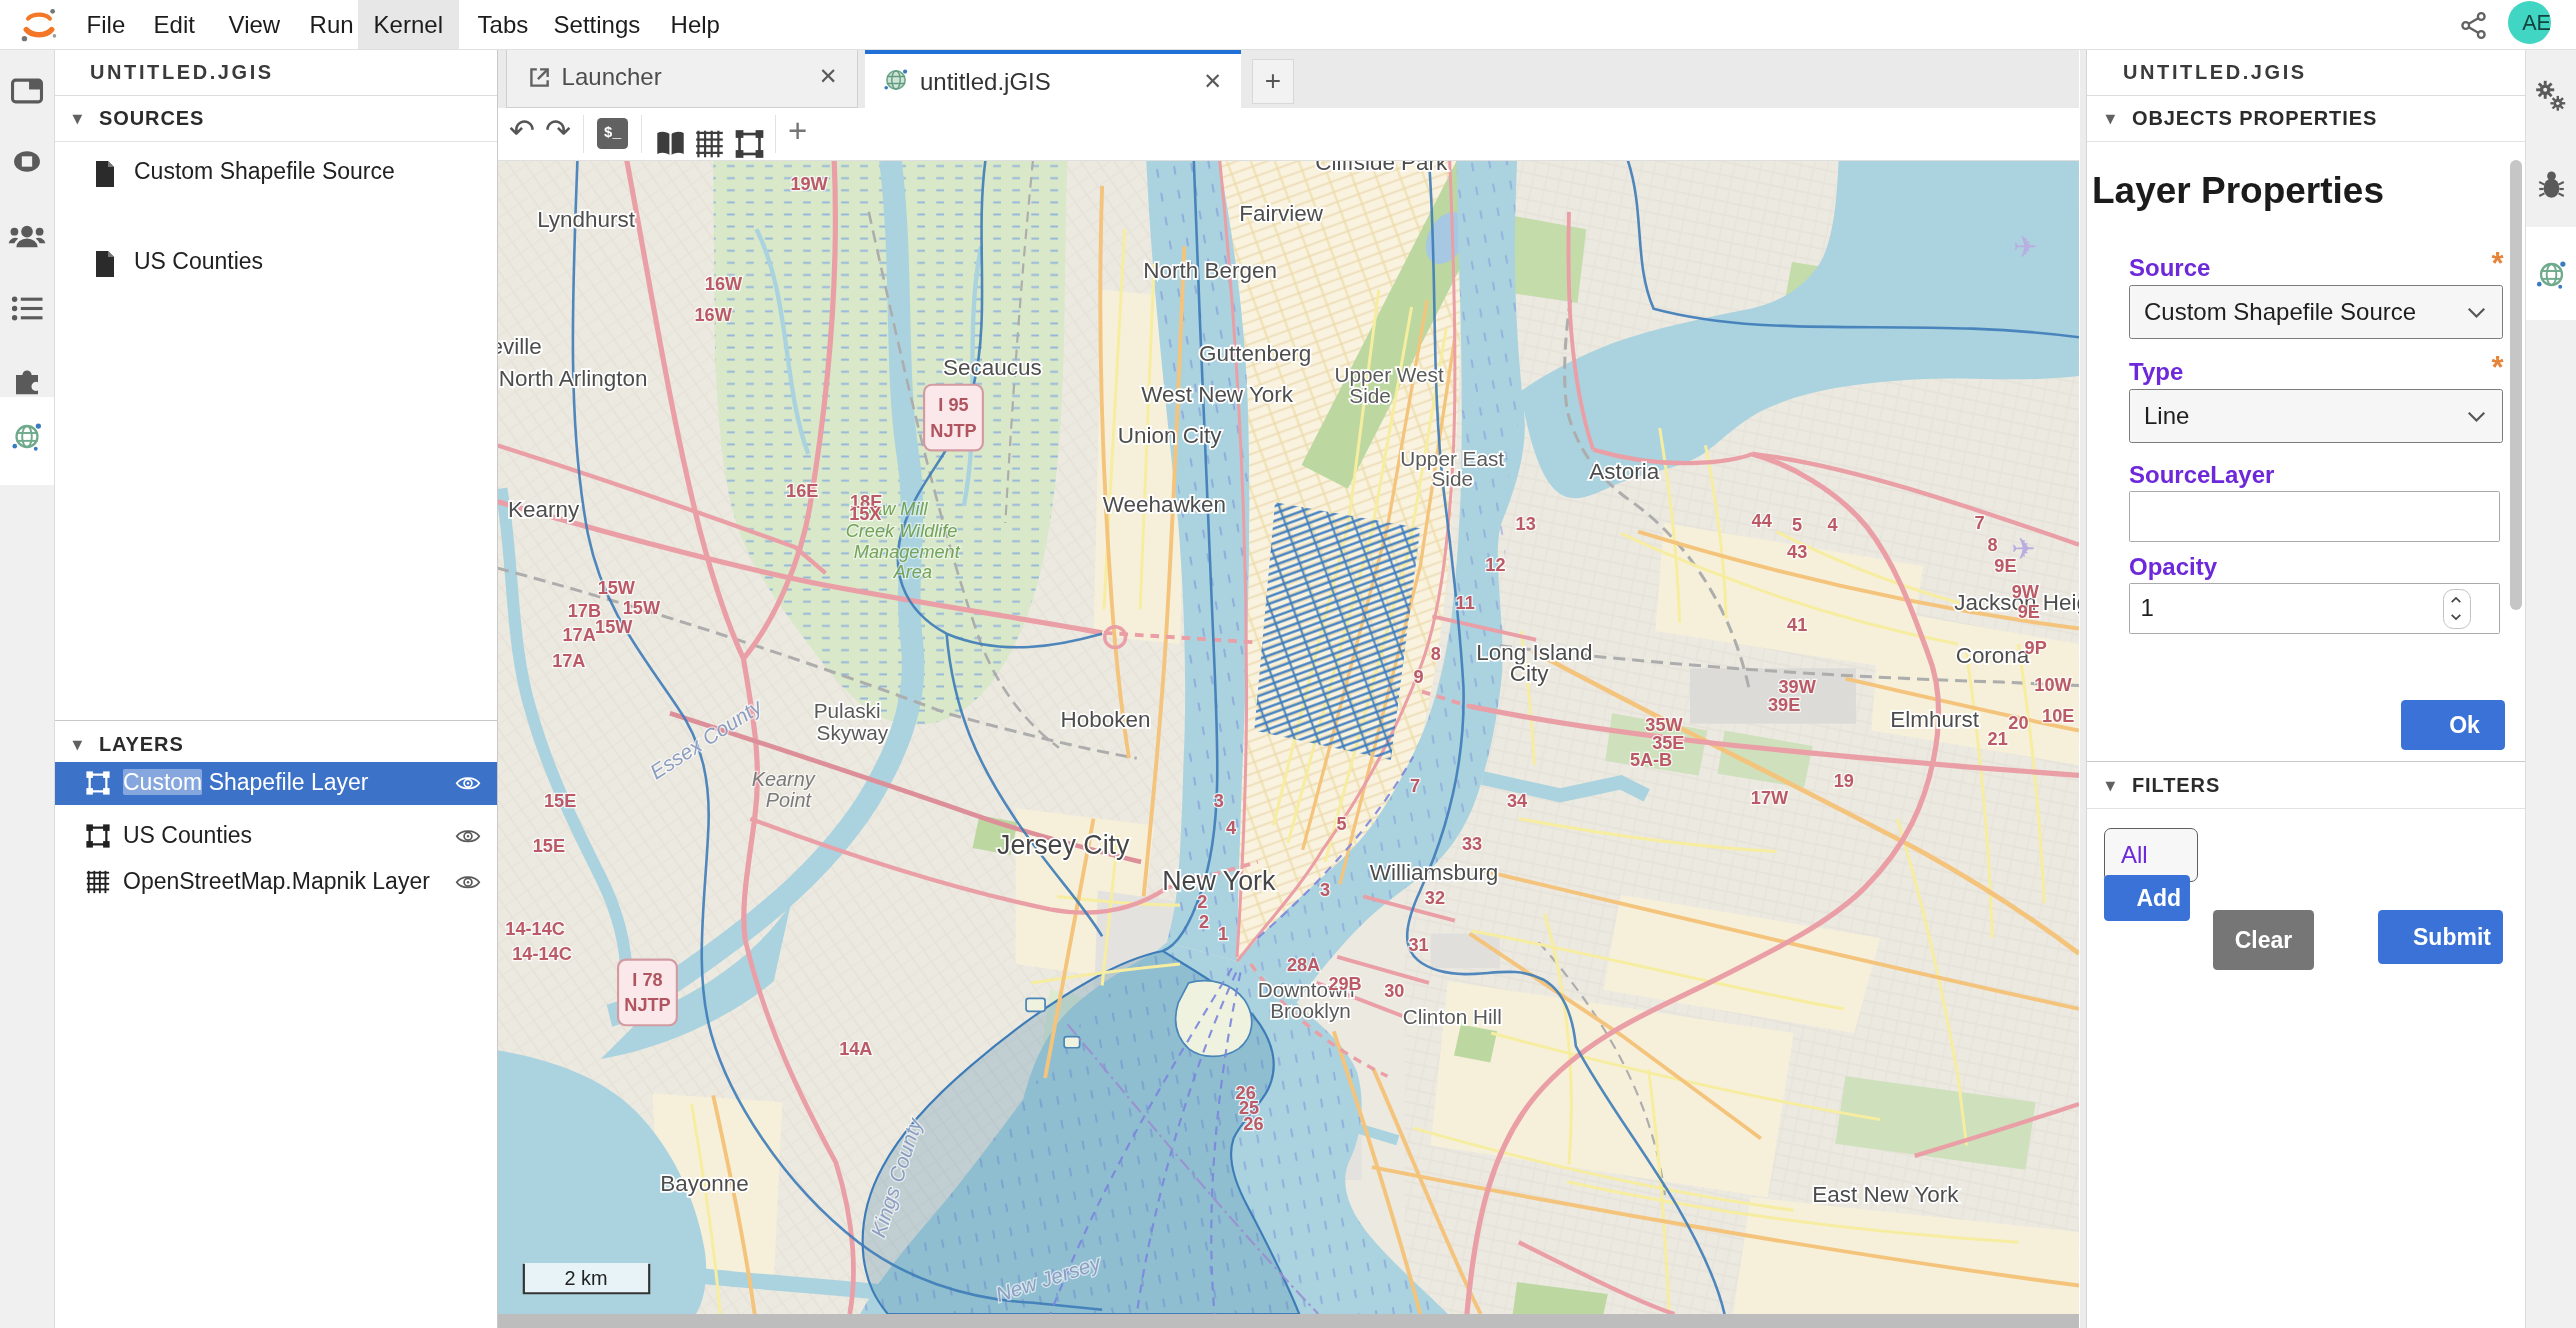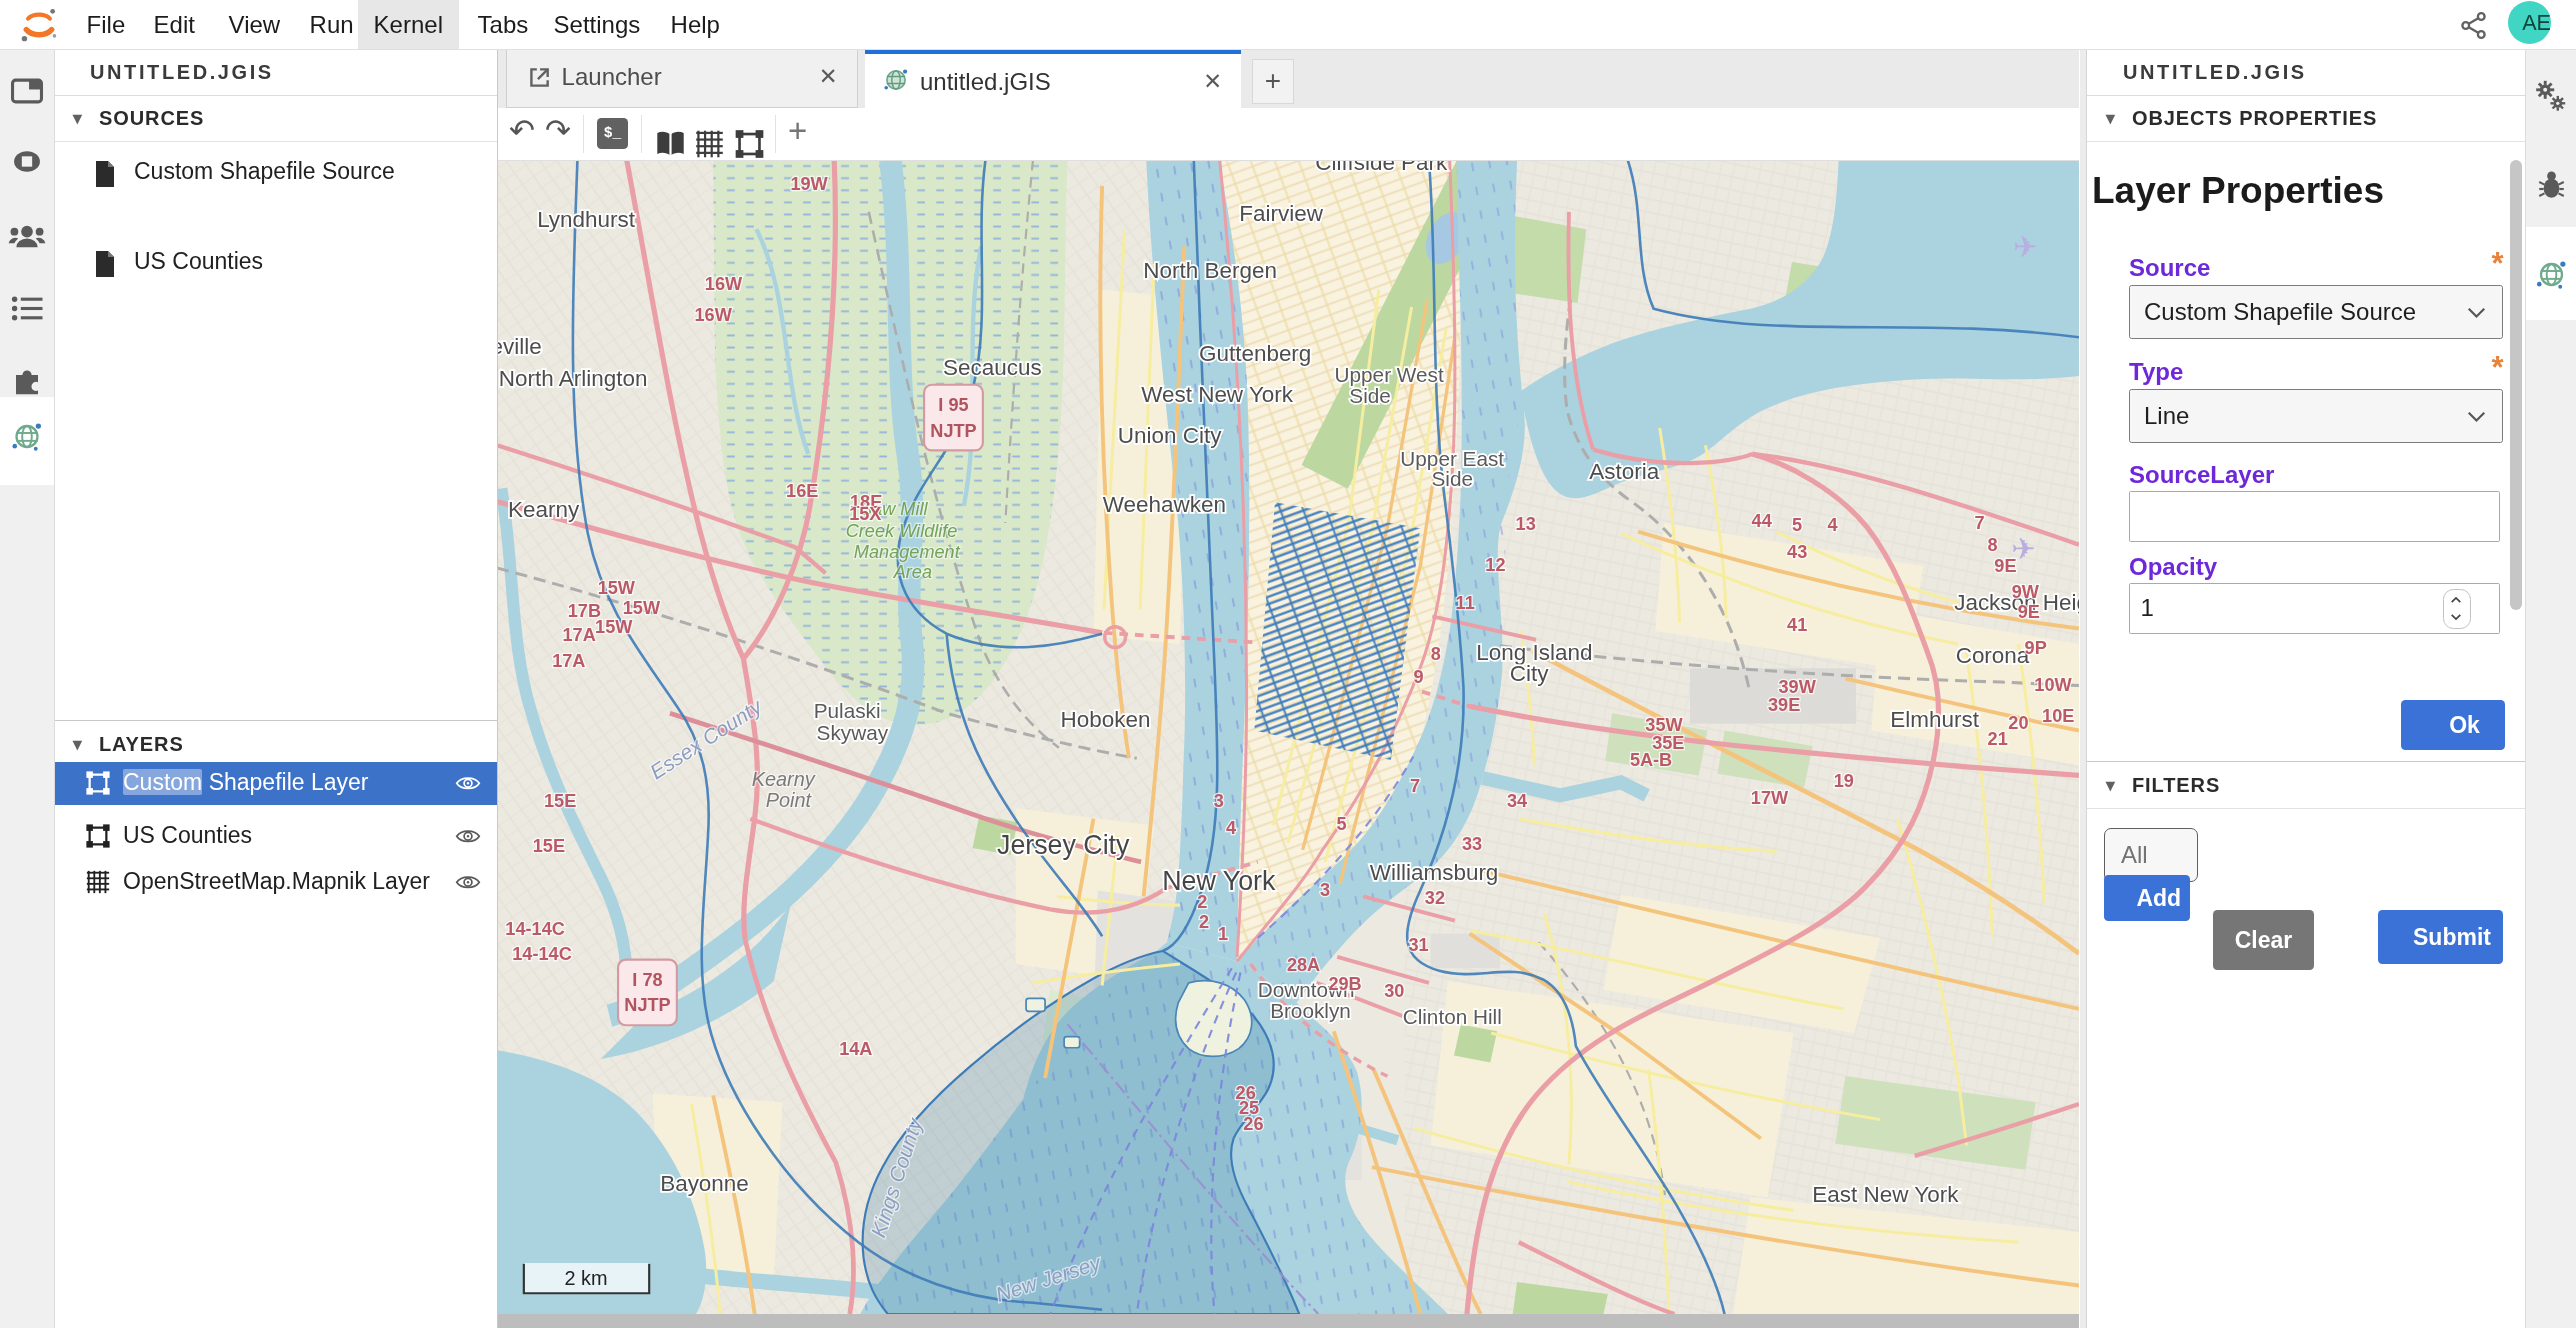--- a/index.html
+++ b/index.html
@@ -48,21 +48,21 @@
   .req{position:absolute;right:22.5px;font-size:31px;font-weight:bold;color:#e8833a;}
   .sel-box{position:absolute;left:42px;width:372px;height:52px;background:#f6f6f6;border:1.7px solid #7c7c7c;border-radius:2.6px;font-size:24px;color:#1f1f1f;}
   .sel-box .val{position:absolute;left:14px;top:12px;white-space:nowrap;}
   .sel-box .chev{position:absolute;right:15.6px;top:21px;}
   .txt-input{position:absolute;left:42px;width:348px;height:28px;background:#fff;border:1.7px solid #a9a9a9;border-radius:1.7px;font-size:24px;color:#1f1f1f;padding:10.4px;font-family:"Liberation Sans",sans-serif;}
   .stepper{position:absolute;right:55px;width:26px;height:38px;border:0.9px solid #c2c2c2;border-radius:10.4px;background:#fff;}
   .stepper .up,.stepper .dn{position:absolute;left:6px;width:12px;height:12px;}
   .btn{position:absolute;border:none;border-radius:4.3px;color:#fff;font-size:23px;font-weight:bold;font-family:"Liberation Sans",sans-serif;}
   .btn.blue{background:#3a72d8;padding-left:29px;}
   .btn.gray{background:#767676;}
-  .chip{position:absolute;background:#f7f7f7;border:1.7px solid #5f5f5f;border-radius:7px;font-size:24px;color:#737373;}
+  .chip{position:absolute;background:#f7f7f7;border:1.7px solid #5f5f5f;border-radius:7px;font-size:24px;color:#6d28d9;}
   #rp-scroll{position:absolute;right:4.3px;top:111px;width:12px;height:450px;background:#c6c6c6;border-radius:6px;}
   
   #map-wrap{left:497px;top:160px;width:1582px;height:1154px;z-index:5;background:#ece9e1;}
   #bottom-strip{left:497px;top:1314px;width:1582px;height:14px;background:#bdbdbd;z-index:6;}
   svg text{font-family:"Liberation Sans",sans-serif;}
   .ml-town{font-size:26px;fill:#4d4d4d;paint-order:stroke;stroke:#ffffff;stroke-width:4px;text-anchor:middle;}
   .ml-city{font-size:31px;fill:#464646;paint-order:stroke;stroke:#ffffff;stroke-width:4px;text-anchor:middle;}
   .ml-hood{font-size:24px;fill:#5a5a5a;paint-order:stroke;stroke:#ffffff;stroke-width:4px;text-anchor:middle;}
   .ml-county{font-size:24px;font-style:italic;fill:#8d9ec0;paint-order:stroke;stroke:rgba(255,255,255,.6);stroke-width:3px;text-anchor:middle;}
   .ml-wateri{font-size:23px;font-style:italic;fill:#7a7a7a;paint-order:stroke;stroke:rgba(255,255,255,.6);stroke-width:3px;text-anchor:middle;}

